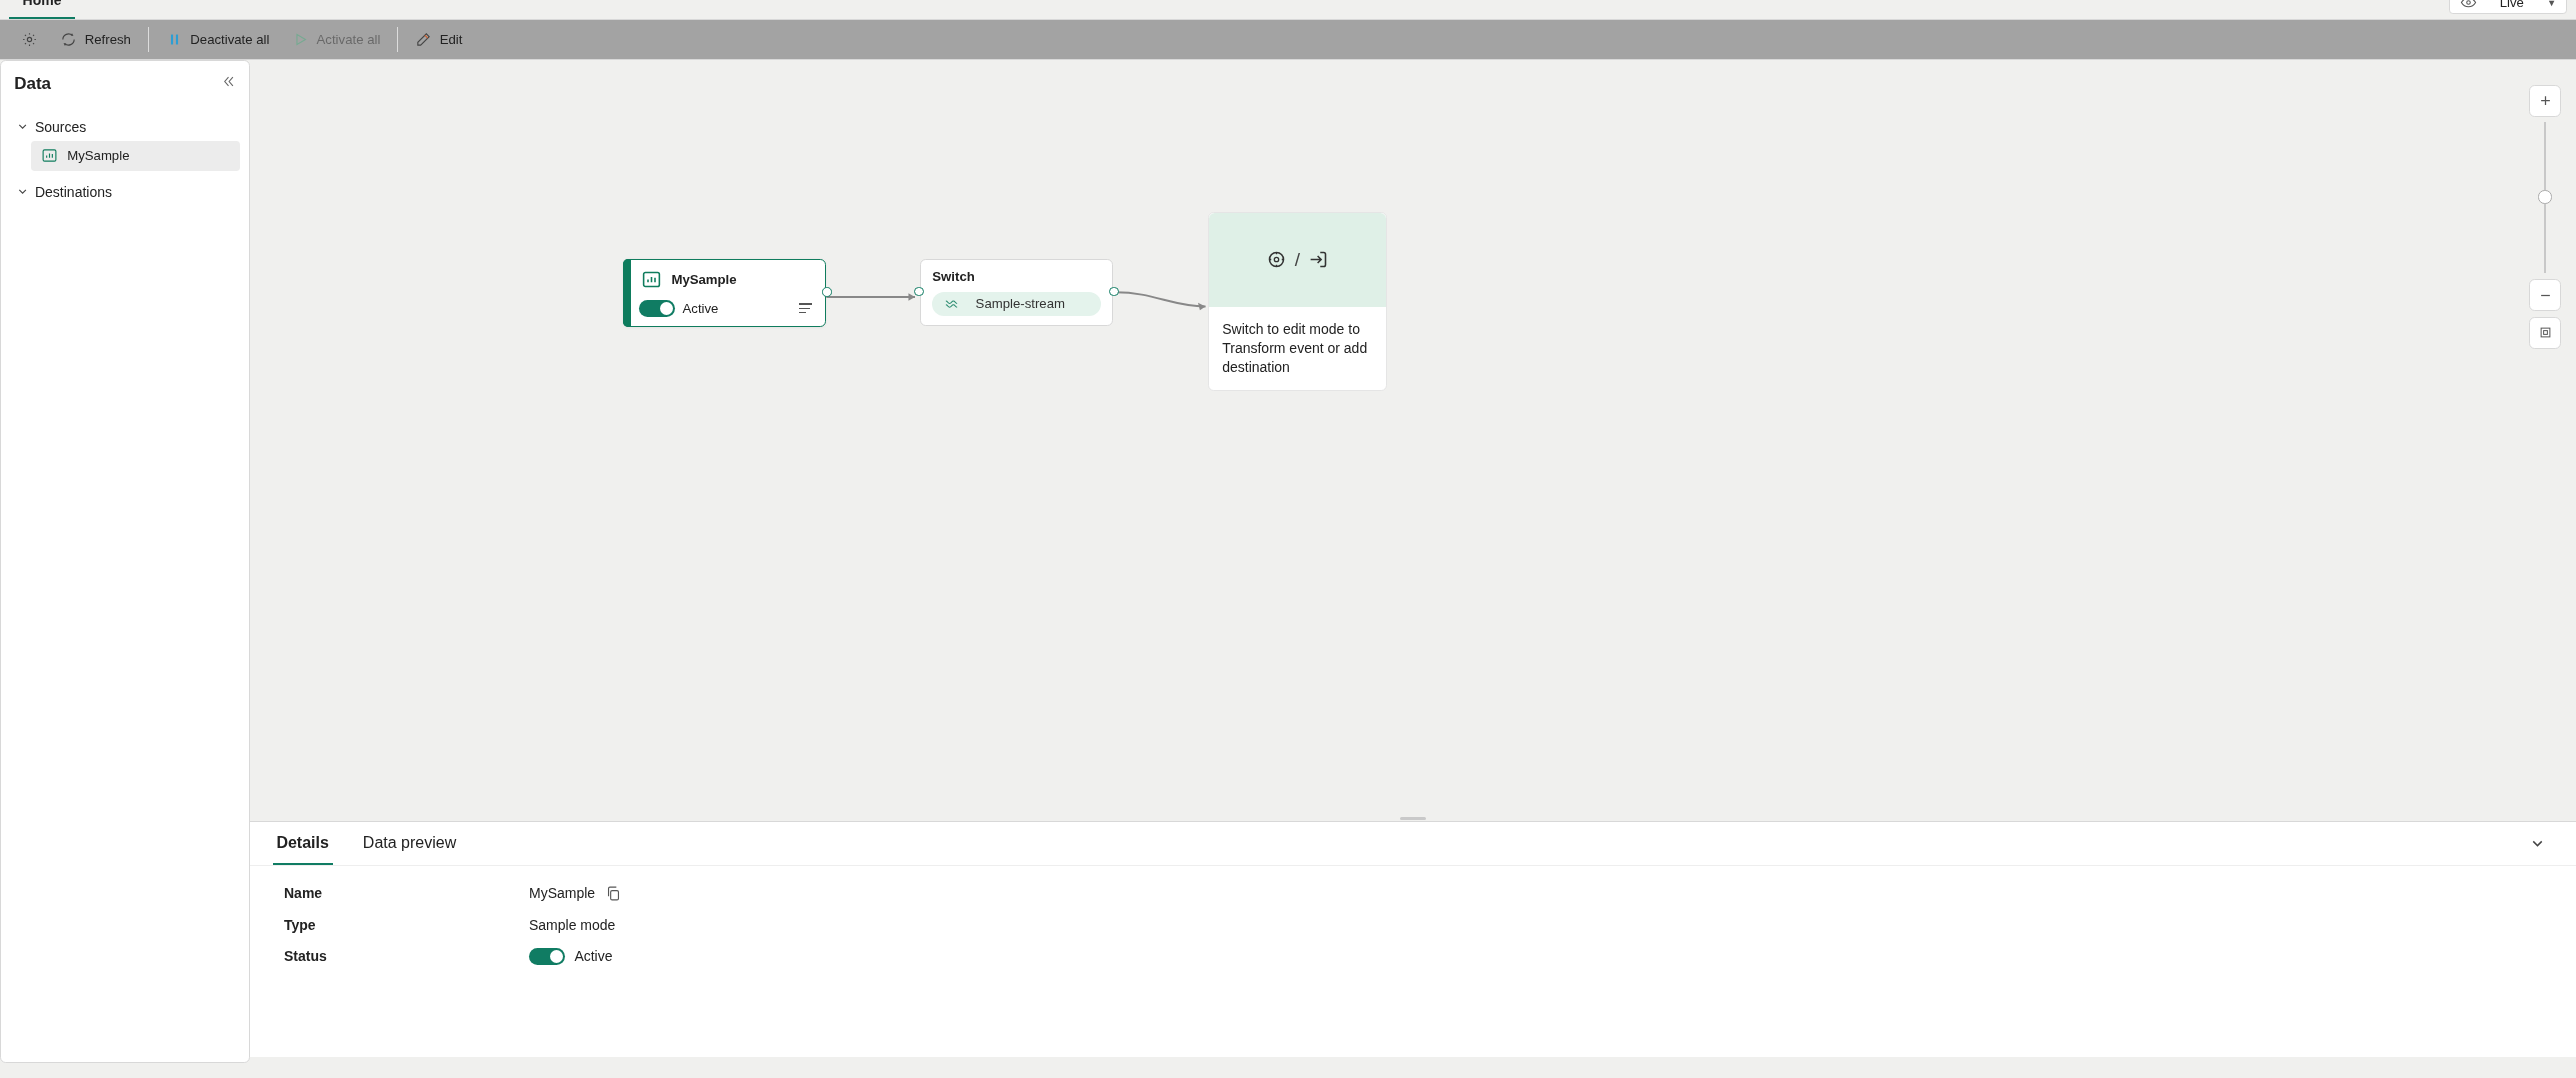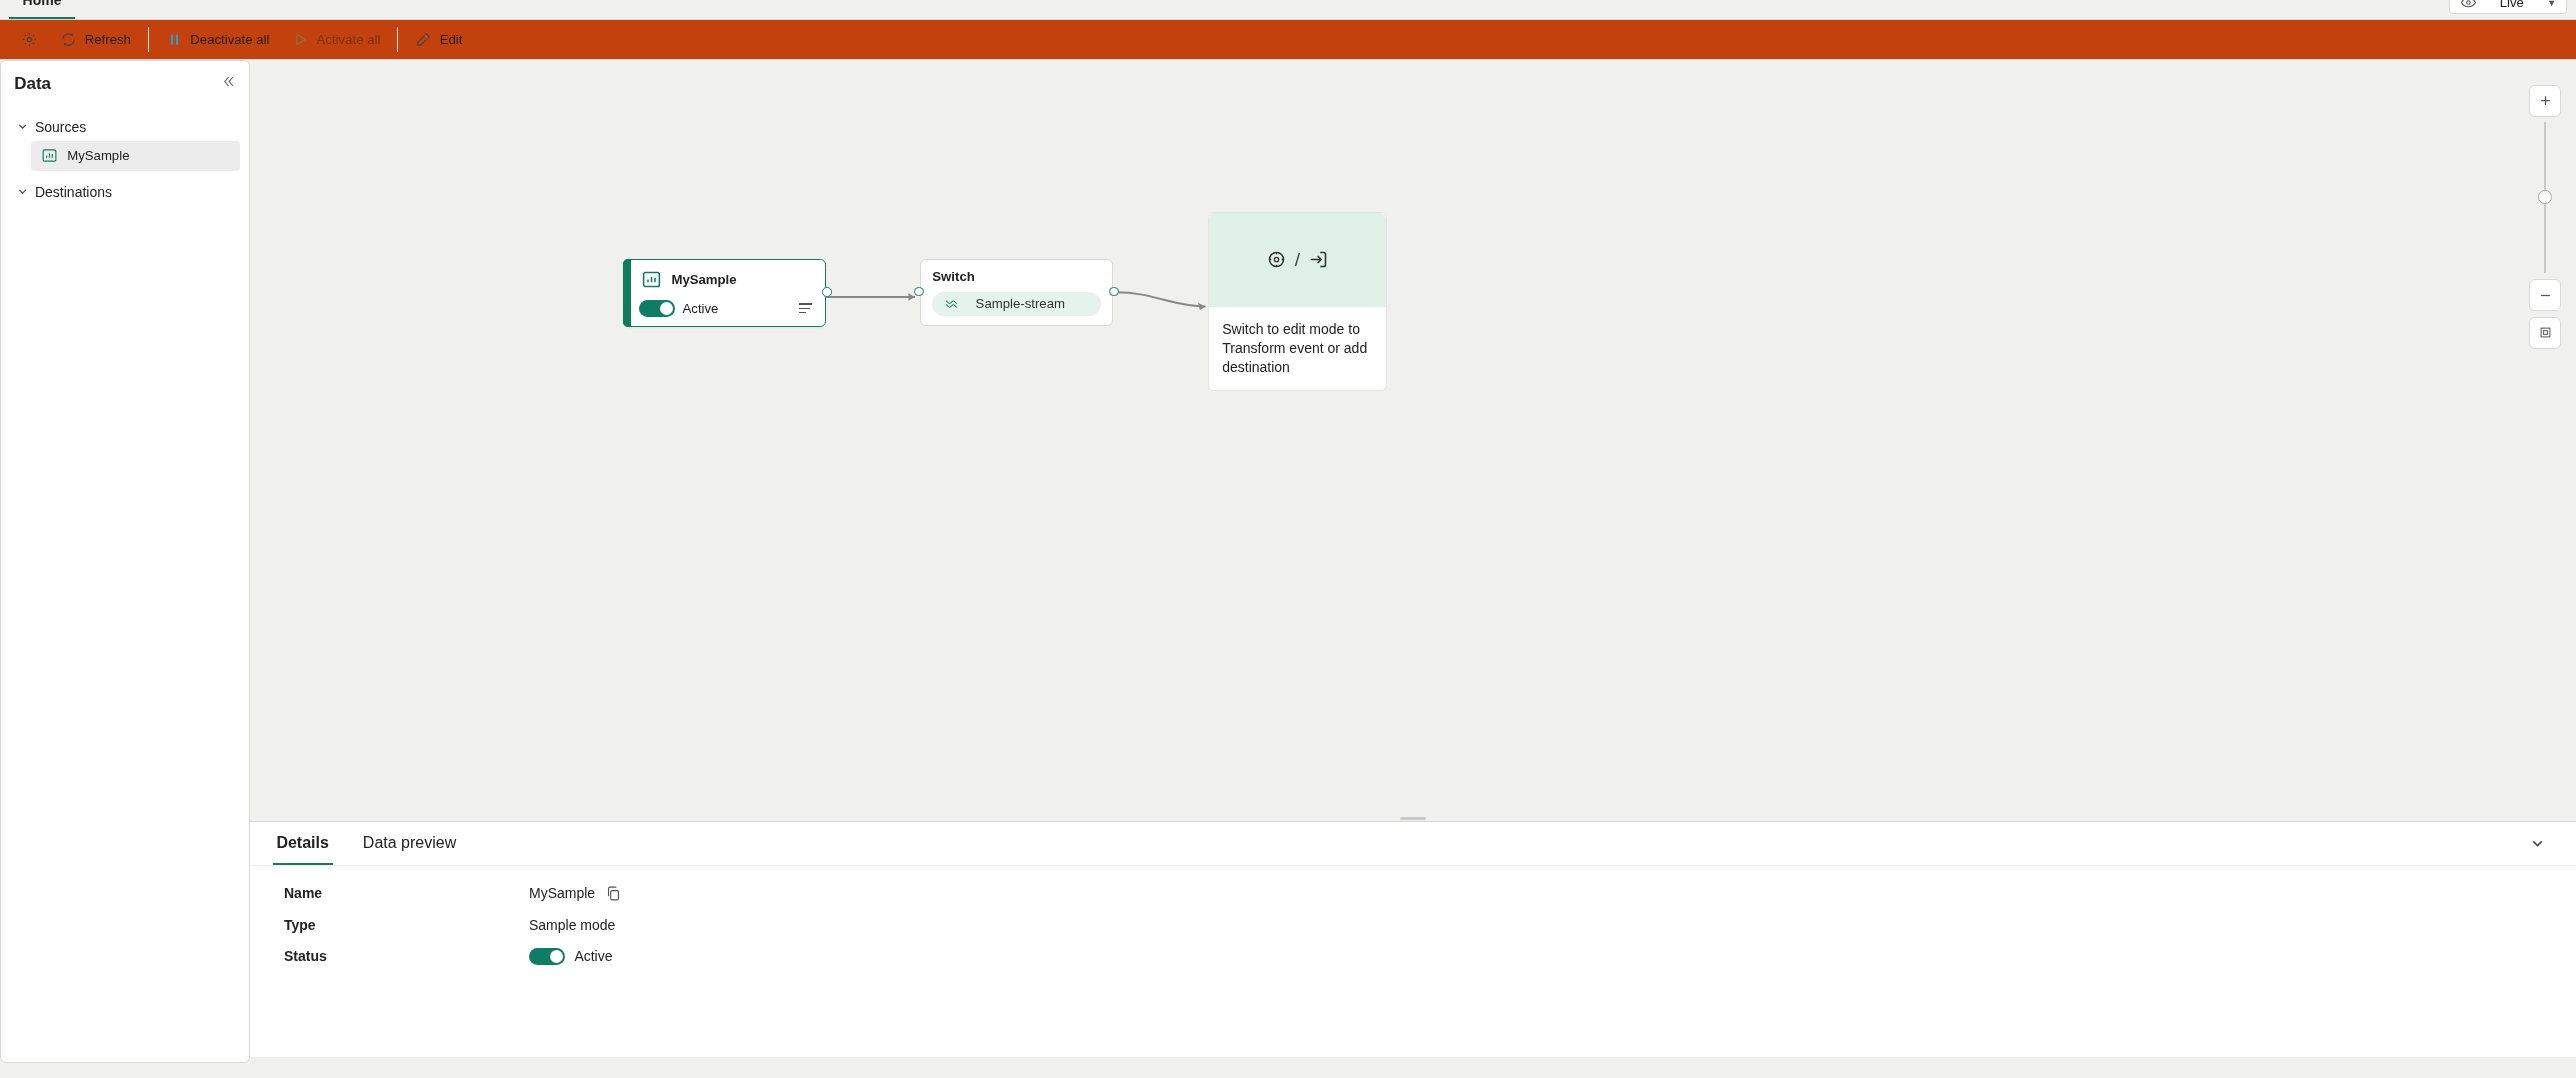--- a/index.html
+++ b/index.html
@@ -18,21 +18,21 @@
 
   
   .ribbon-tabs{display:flex;align-items:flex-end;padding:0 9.4px;height:20px;border-bottom:0.9px solid var(--border);}
   .ribbon-tab{padding:7.5px 13.2px 9.4px;font-size:14px;font-weight:600;border-bottom:2.8px solid transparent;cursor:pointer}
   .ribbon-tab.active{border-bottom-color:var(--teal)}
   .ribbon-spacer{flex:1}
   .live-btn{background:#fff;border:0.9px solid var(--border);border-radius:3.8px;padding:2.8px 9.4px;display:flex;align-items:center;gap:23px;cursor:pointer;font-size:13.2px;margin-bottom:4.7px}
   .caret{font-size:9.4px;color:#555}
 
   
-  .toolbar{display:flex;align-items:center;height:40px;background:#c2410c;border-bottom:0.9px solid var(--border);padding:0 11.3px;gap:3.8px}
+  .toolbar{display:flex;align-items:center;height:40px;background:#a3a3a3;border-bottom:0.9px solid var(--border);padding:0 11.3px;gap:3.8px}
   .tb-btn{display:flex;align-items:center;gap:7.5px;padding:5.7px 9.4px;border-radius:3.8px;cursor:pointer}
   .tb-btn.disabled{opacity:.45;cursor:default}
   .tb-sep{width:0.9px;height:24.5px;background:#ddd;margin:0 3.8px}
   .ic{width:17px;height:17px;flex:none}
 
   
   .workspace{display:flex;height:calc(100vh - 75px);}
   .sidebar{width:250px;background:#fff;border:0.9px solid var(--border);border-radius:5.7px;margin:0;padding:13.2px 9.4px;position:relative}
   .sidebar h2{margin:0 0 19px 3.8px;font-size:17px;font-weight:700}
   .collapse-btn{position:absolute;top:9.4px;right:9.4px;padding:3.8px;cursor:pointer;color:#555}

